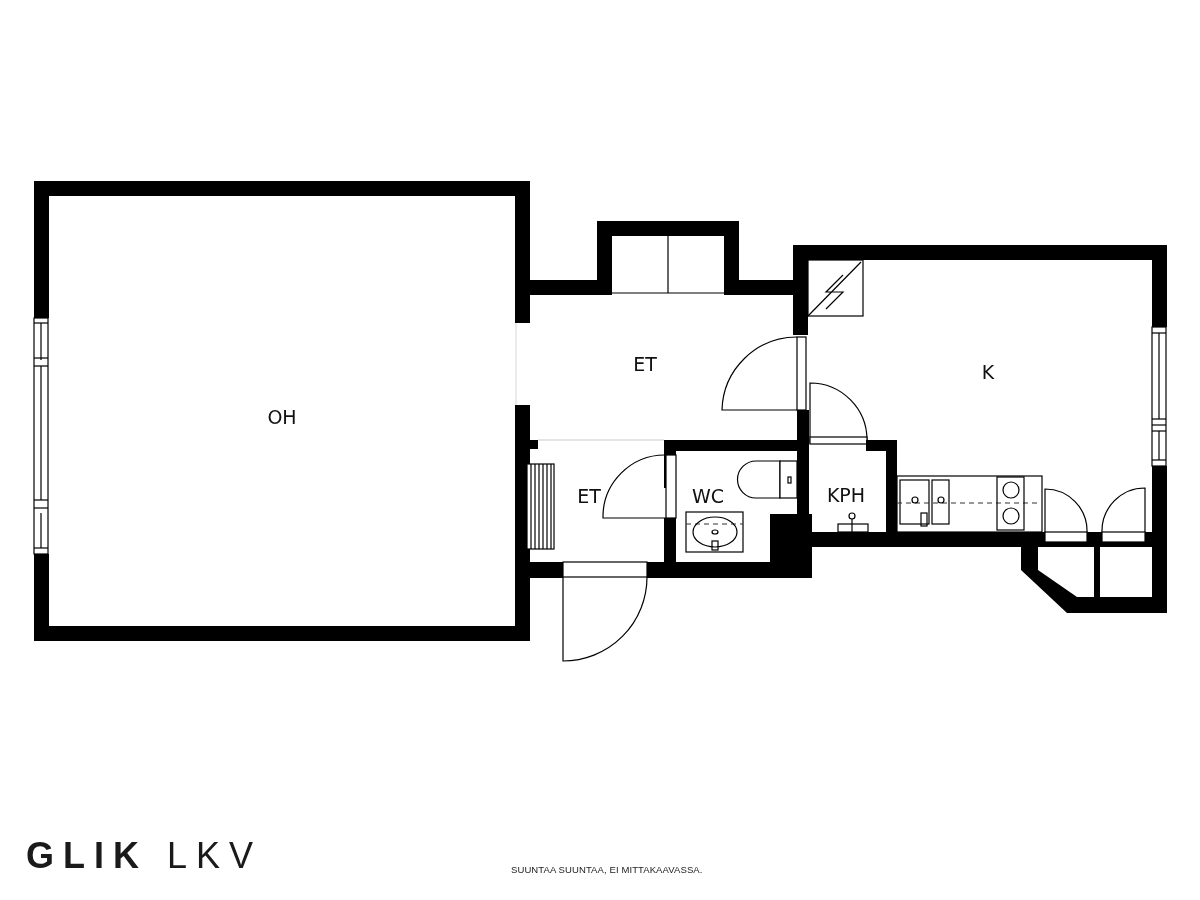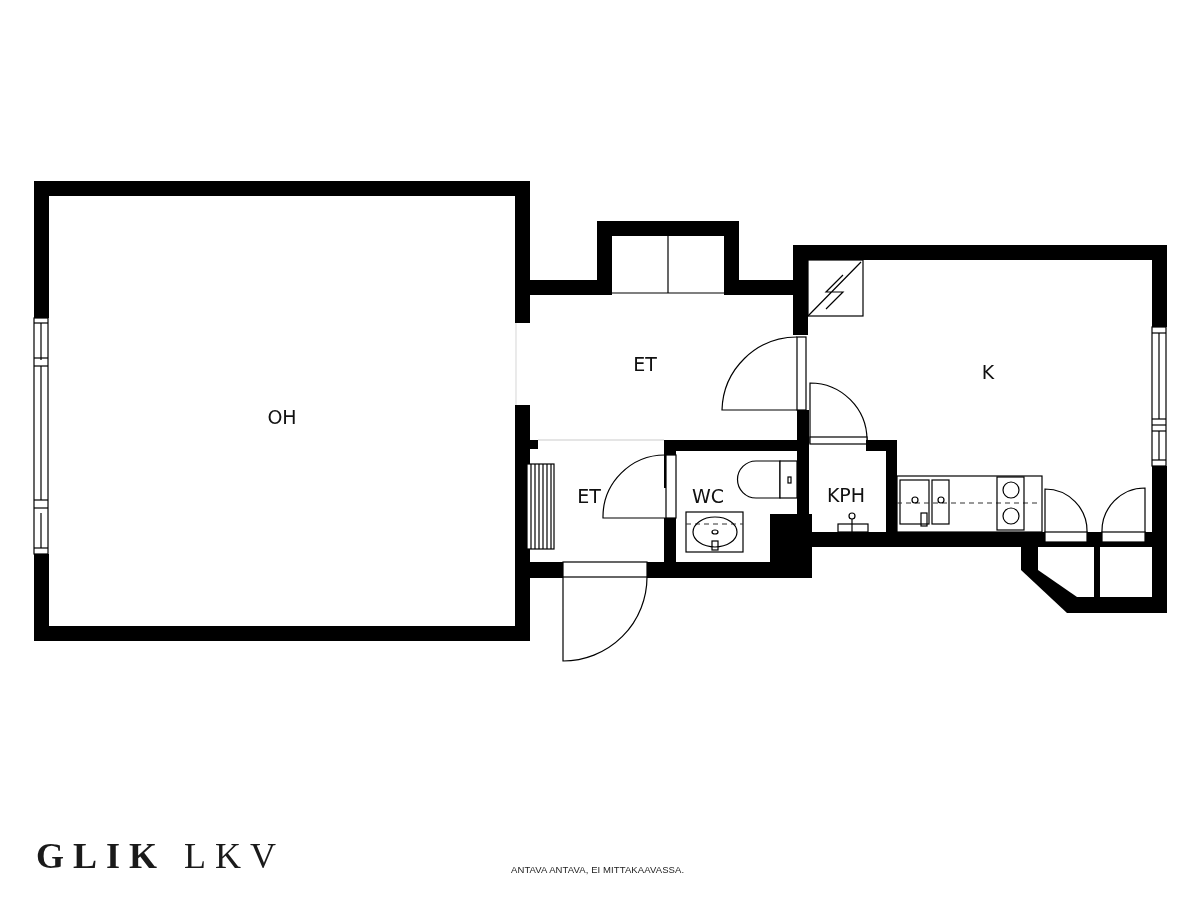--- a/index.html
+++ b/index.html
@@ -3,21 +3,21 @@
   <meta charset="utf-8">
   <style>
     html, body { margin: 0; padding: 0; background: #ffffff; }
     body { width: 1200px; height: 900px; position: relative; overflow: hidden; font-family: "DejaVu Sans", sans-serif; }
     #plan { position: absolute; left: 0; top: 0; width: 1200px; height: 900px; }
     .wall { fill: #000000; }
     .thin { fill: none; stroke: #000; stroke-width: 1.2; }
     .thin-w { fill: #fff; stroke: #000; stroke-width: 1.2; }
     .dash { fill: none; stroke: #333; stroke-width: 1.2; stroke-dasharray: 5 4; }
     .room-label { font-family: "DejaVu Sans", sans-serif; font-size: 19px; fill: #111; text-anchor: middle; dominant-baseline: middle; }
-    .brand { position: absolute; left: 36px; top: 838px; font-family: Liberation Serif, serif; font-size: 36px; letter-spacing: 9px; color: #1a1a1a; line-height: 1; white-space: nowrap; }
+    .brand { position: absolute; left: 26px; top: 838px; font-family: Liberation Sans, sans-serif; font-size: 36px; letter-spacing: 9px; color: #1a1a1a; line-height: 1; white-space: nowrap; }
     .brand .bold { font-weight: bold; }
     .brand .light { font-weight: normal; }
     .disclaimer { position: absolute; left: 511px; top: 864px; font-family: "Liberation Sans", sans-serif; font-size: 9.5px; color: #222; letter-spacing: 0.1px; white-space: nowrap; }
   </style>
 </head>
 <body>
 
 <svg id="plan" viewBox="0 0 1200 900" xmlns="http://www.w3.org/2000/svg">
 
   <g>
@@ -187,13 +187,13 @@
     <text class="room-label" x="708" y="497">WC</text>
     <text class="room-label" x="846" y="496">KPH</text>
     <text class="room-label" x="988" y="373">K</text>
   </g>
 </svg>
 
 <div class="brand">
   <span class="bold">GLIK</span>
   <span class="light">LKV</span>
 </div>
-<div class="disclaimer">ANTAVA ANTAVA, EI MITTAKAAVASSA.</div>
+<div class="disclaimer">SUUNTAA SUUNTAA, EI MITTAKAAVASSA.</div>
 
 </body></html>

